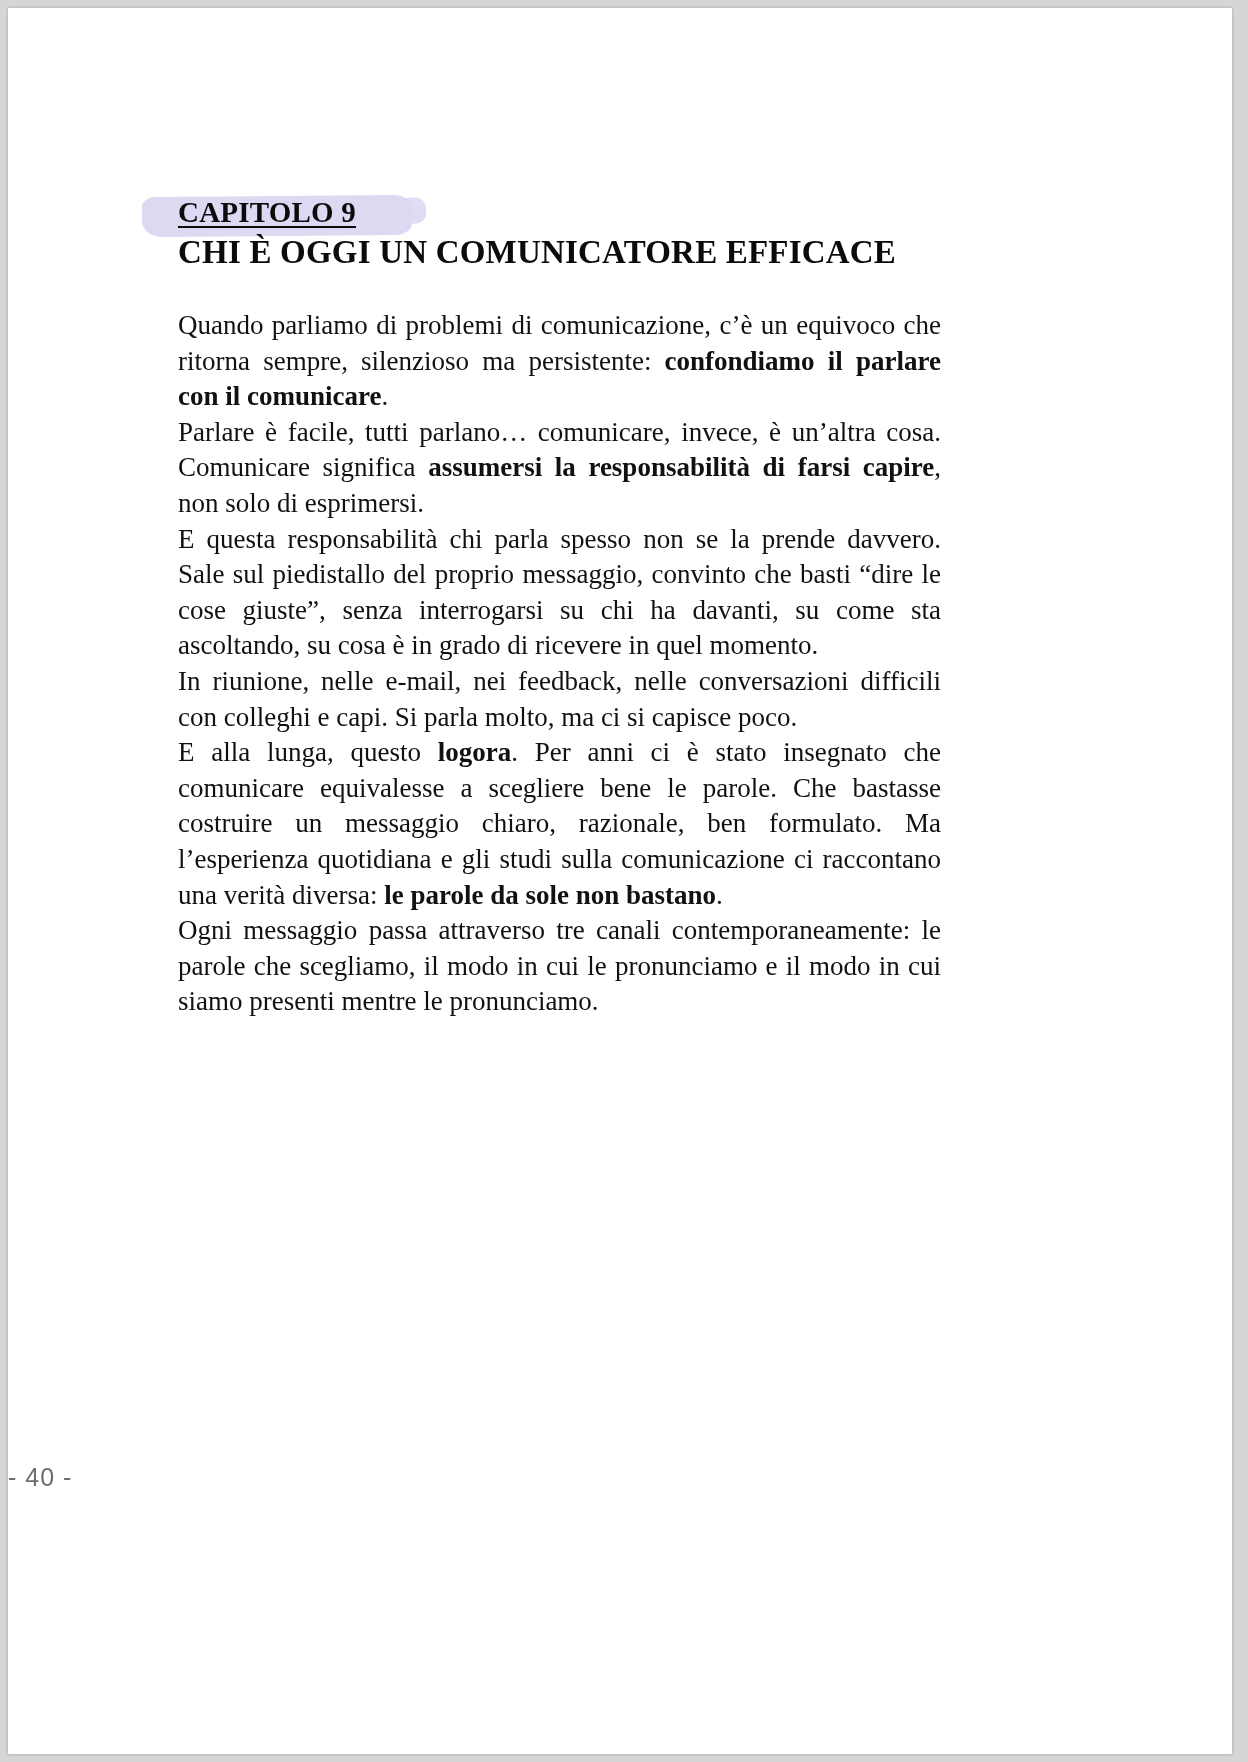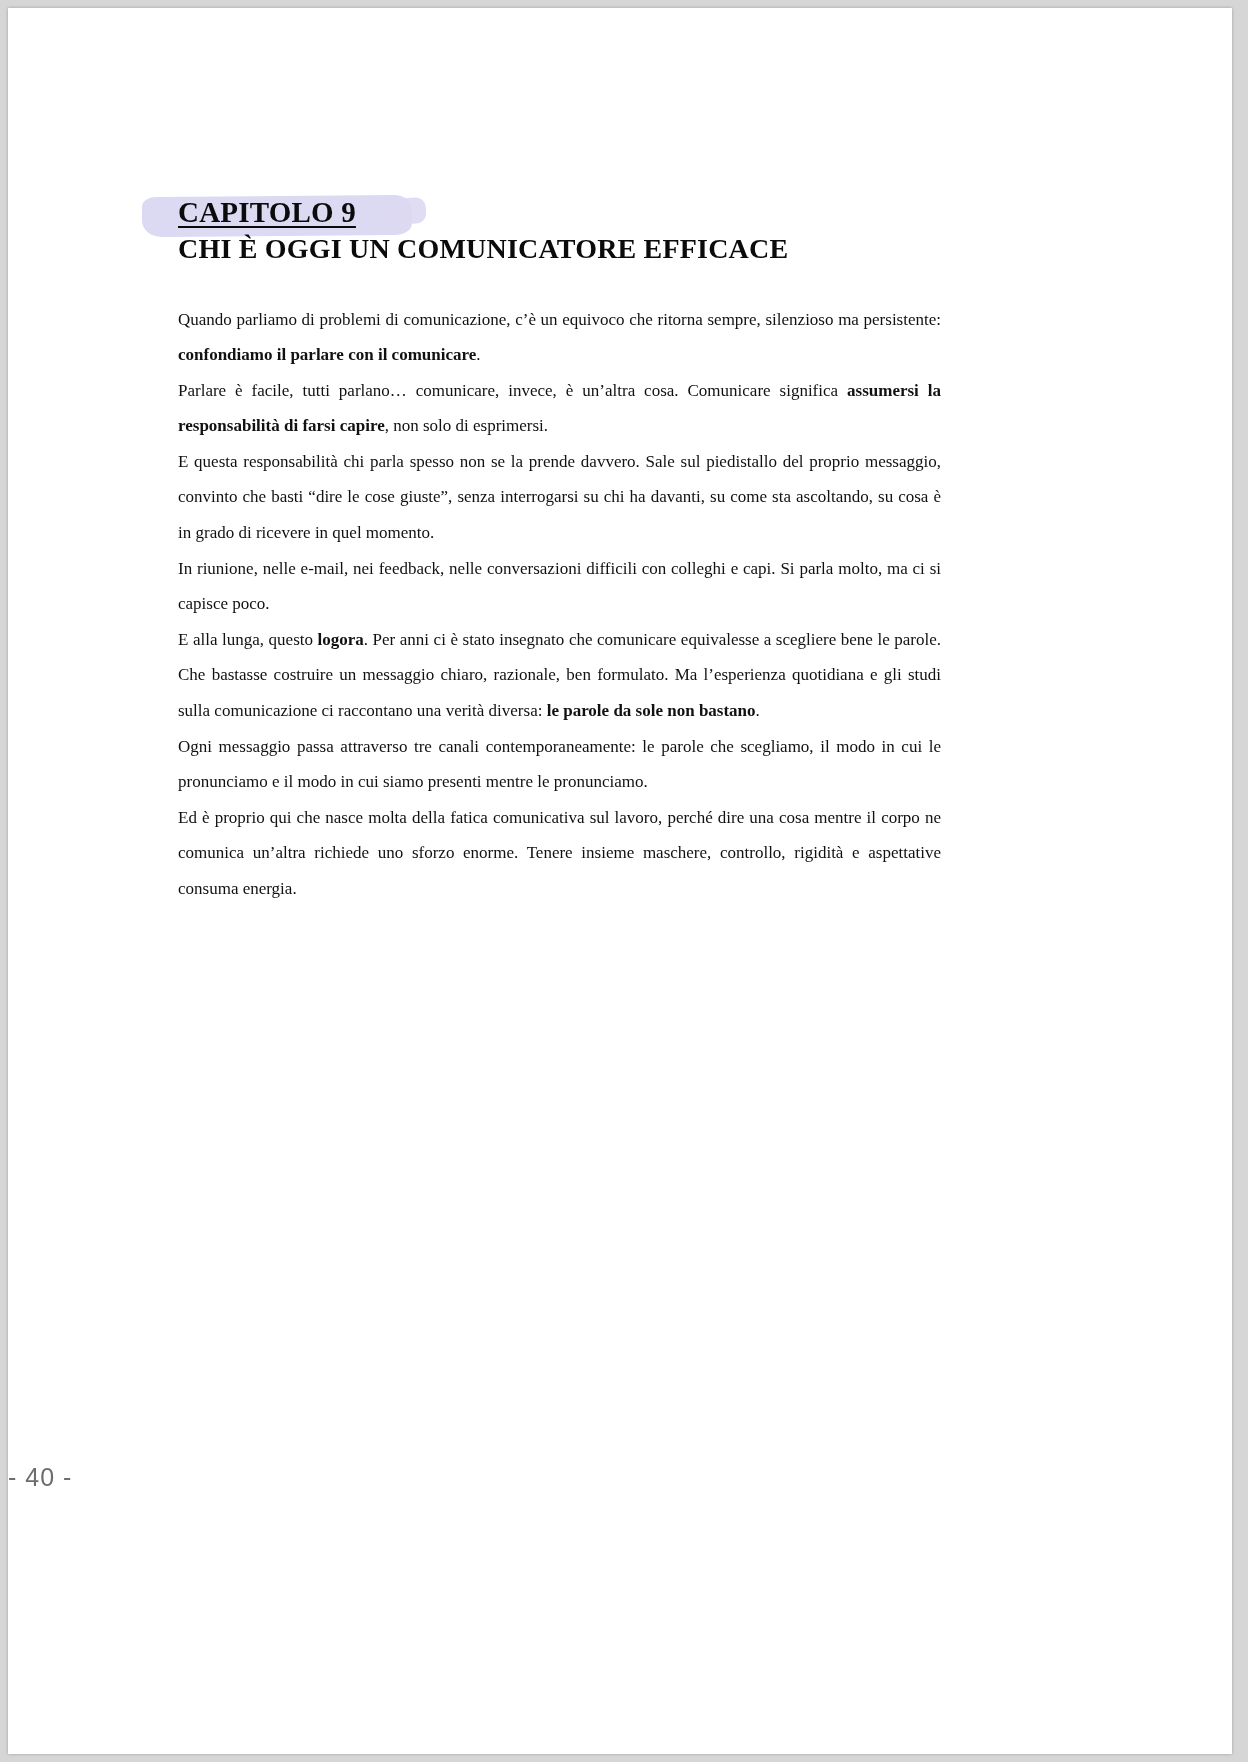--- a/index.html
+++ b/index.html
@@ -76,32 +76,32 @@
     text-underline-offset: 4px;
     text-decoration-thickness: 2px;
     line-height: 1.28;
   }
   .chapter-title {
     position: relative;
     z-index: 1;
     margin: 0;
     font-family: "Liberation Serif", serif;
     font-weight: bold;
-    font-size: 28px;
+    font-size: 33px;
     letter-spacing: 0.2px;
     color: #0b0b0b;
     line-height: 1.3;
     white-space: nowrap;
   }
 
   
   .body-text {
     margin-top: 34px;
     font-family: "Liberation Serif", serif;
-    font-size: 17px;
+    font-size: 27px;
     line-height: 35.6px;
     color: #111111;
     text-align: justify;
     text-justify: inter-word;
     hyphens: none;
   }
   .body-text p {
     margin: 0;
     text-align: justify;
   }
@@ -138,21 +138,20 @@
         <h1 class="chapter-title">CHI È OGGI UN COMUNICATORE EFFICACE</h1>
       </div>
 
       <div class="body-text" id="body-text">
           <p><span>Quando parliamo di problemi di comunicazione, c’è un equivoco che ritorna sempre, silenzioso ma persistente: </span><b>confondiamo il parlare con il comunicare</b><span>.</span></p>
           <p><span>Parlare è facile, tutti parlano… comunicare, invece, è un’altra cosa. Comunicare significa </span><b>assumersi la responsabilità di farsi capire</b><span>, non solo di esprimersi.</span></p>
           <p><span>E questa responsabilità chi parla spesso non se la prende davvero. Sale sul piedistallo del proprio messaggio, convinto che basti “dire le cose giuste”, senza interrogarsi su chi ha davanti, su come sta ascoltando, su cosa è in grado di ricevere in quel momento.</span></p>
           <p><span>In riunione, nelle e-mail, nei feedback, nelle conversazioni difficili con colleghi e capi. Si parla molto, ma ci si capisce poco.</span></p>
           <p><span>E alla lunga, questo </span><b>logora</b><span>. Per anni ci è stato insegnato che comunicare equivalesse a scegliere bene le parole. Che bastasse costruire un messaggio chiaro, razionale, ben formulato. Ma l’esperienza quotidiana e gli studi sulla comunicazione ci raccontano una verità diversa: </span><b>le parole da sole non bastano</b><span>.</span></p>
           <p><span>Ogni messaggio passa attraverso tre canali contemporaneamente: le parole che scegliamo, il modo in cui le pronunciamo e il modo in cui siamo presenti mentre le pronunciamo.</span></p>
-          <p><span>Ed è proprio qui che nasce molta della fatica comunicativa sul lavoro, perché dire una cosa mentre il corpo ne comunica un’altra richiede uno sforzo enorme. Tenere insieme maschere, controllo, rigidità e aspettative consuma energia.</span></p>
         </div>
 
     </div>
 
     <div class="page-number">- 40 -</div>
 
   </div>
 </div>
 
 </body></html>

